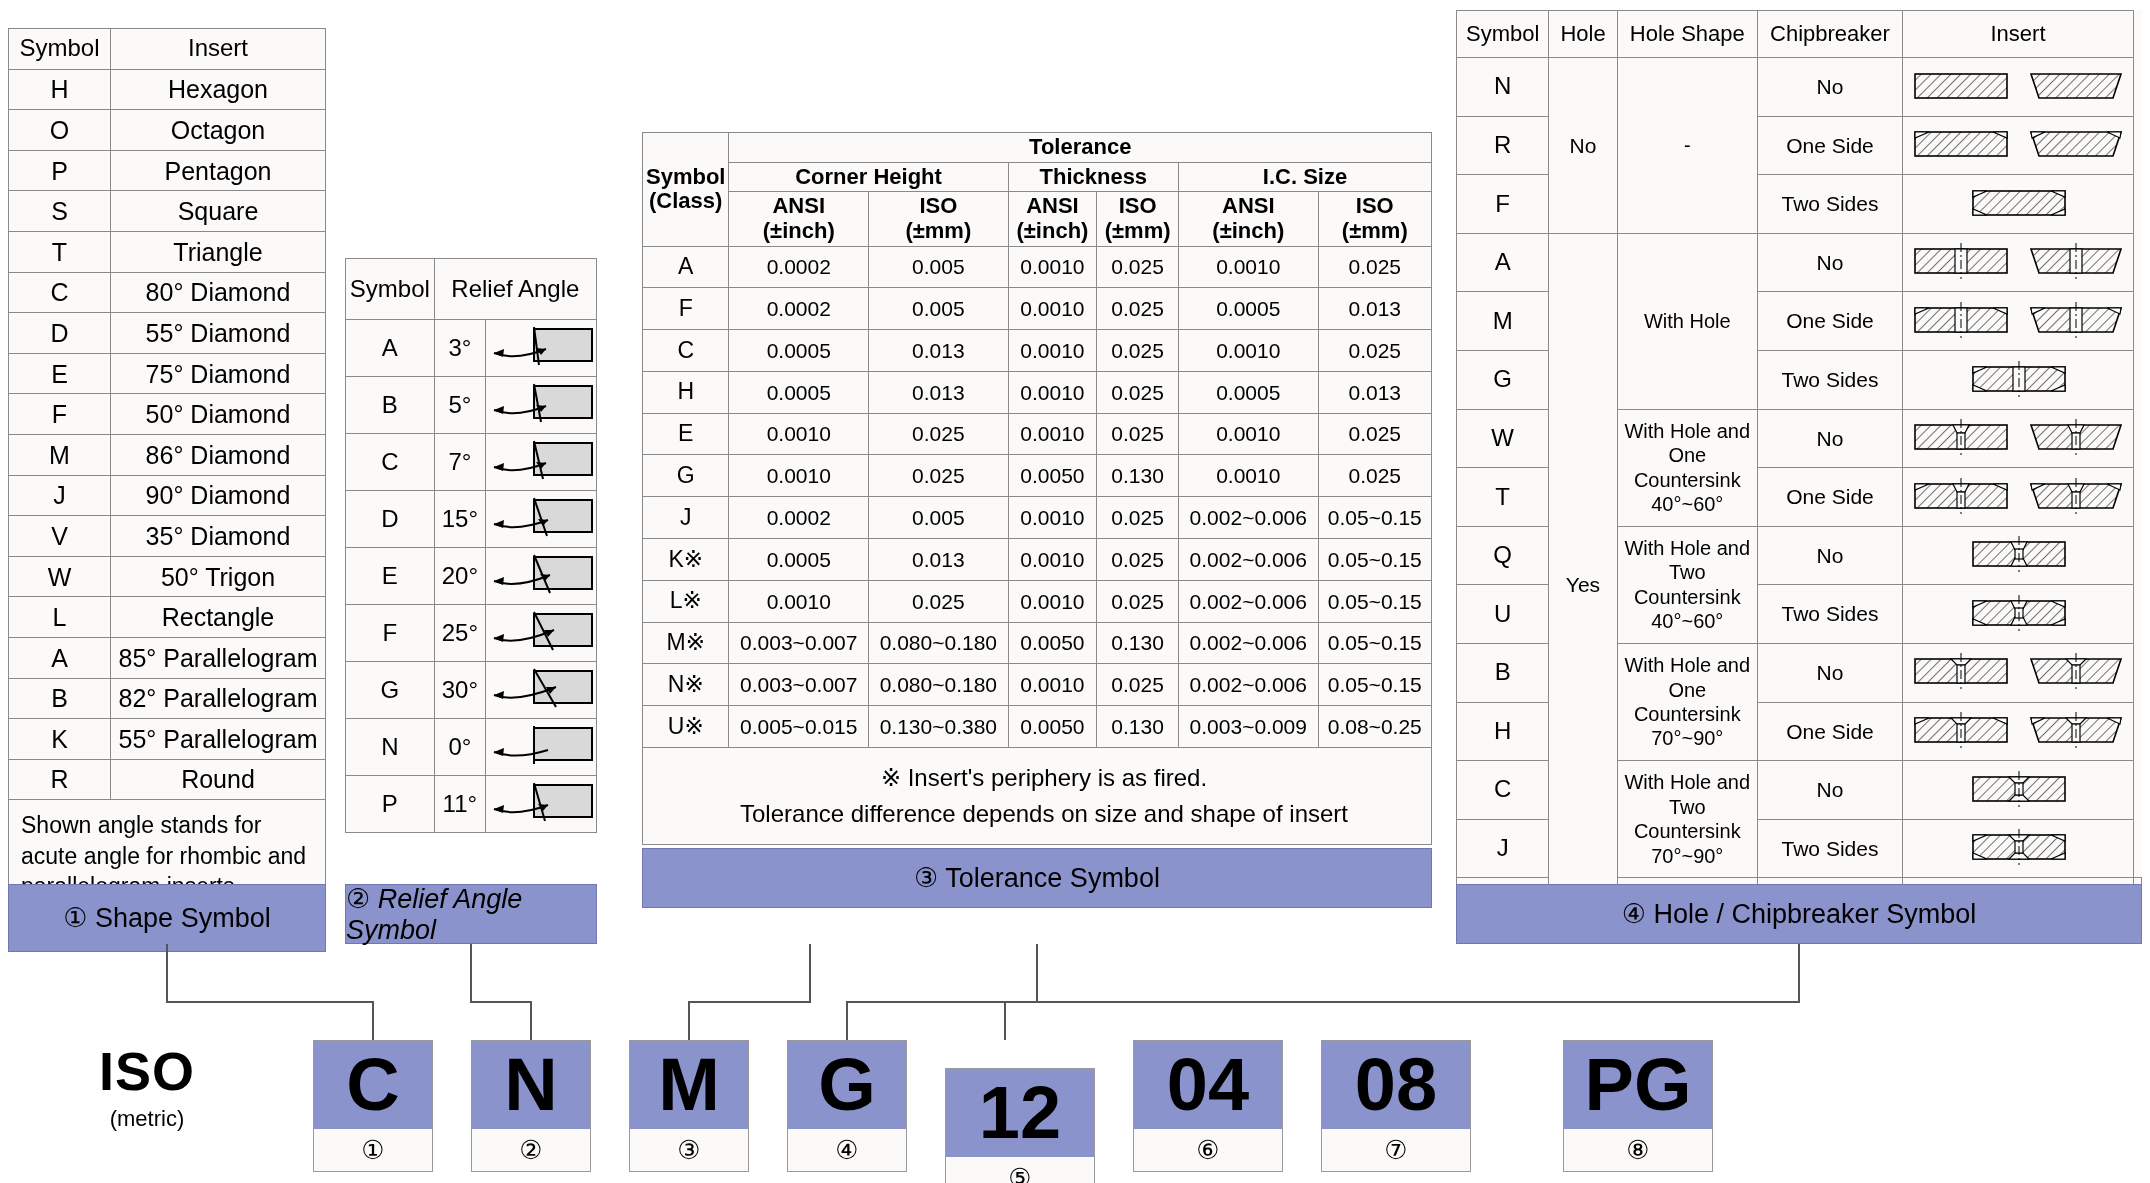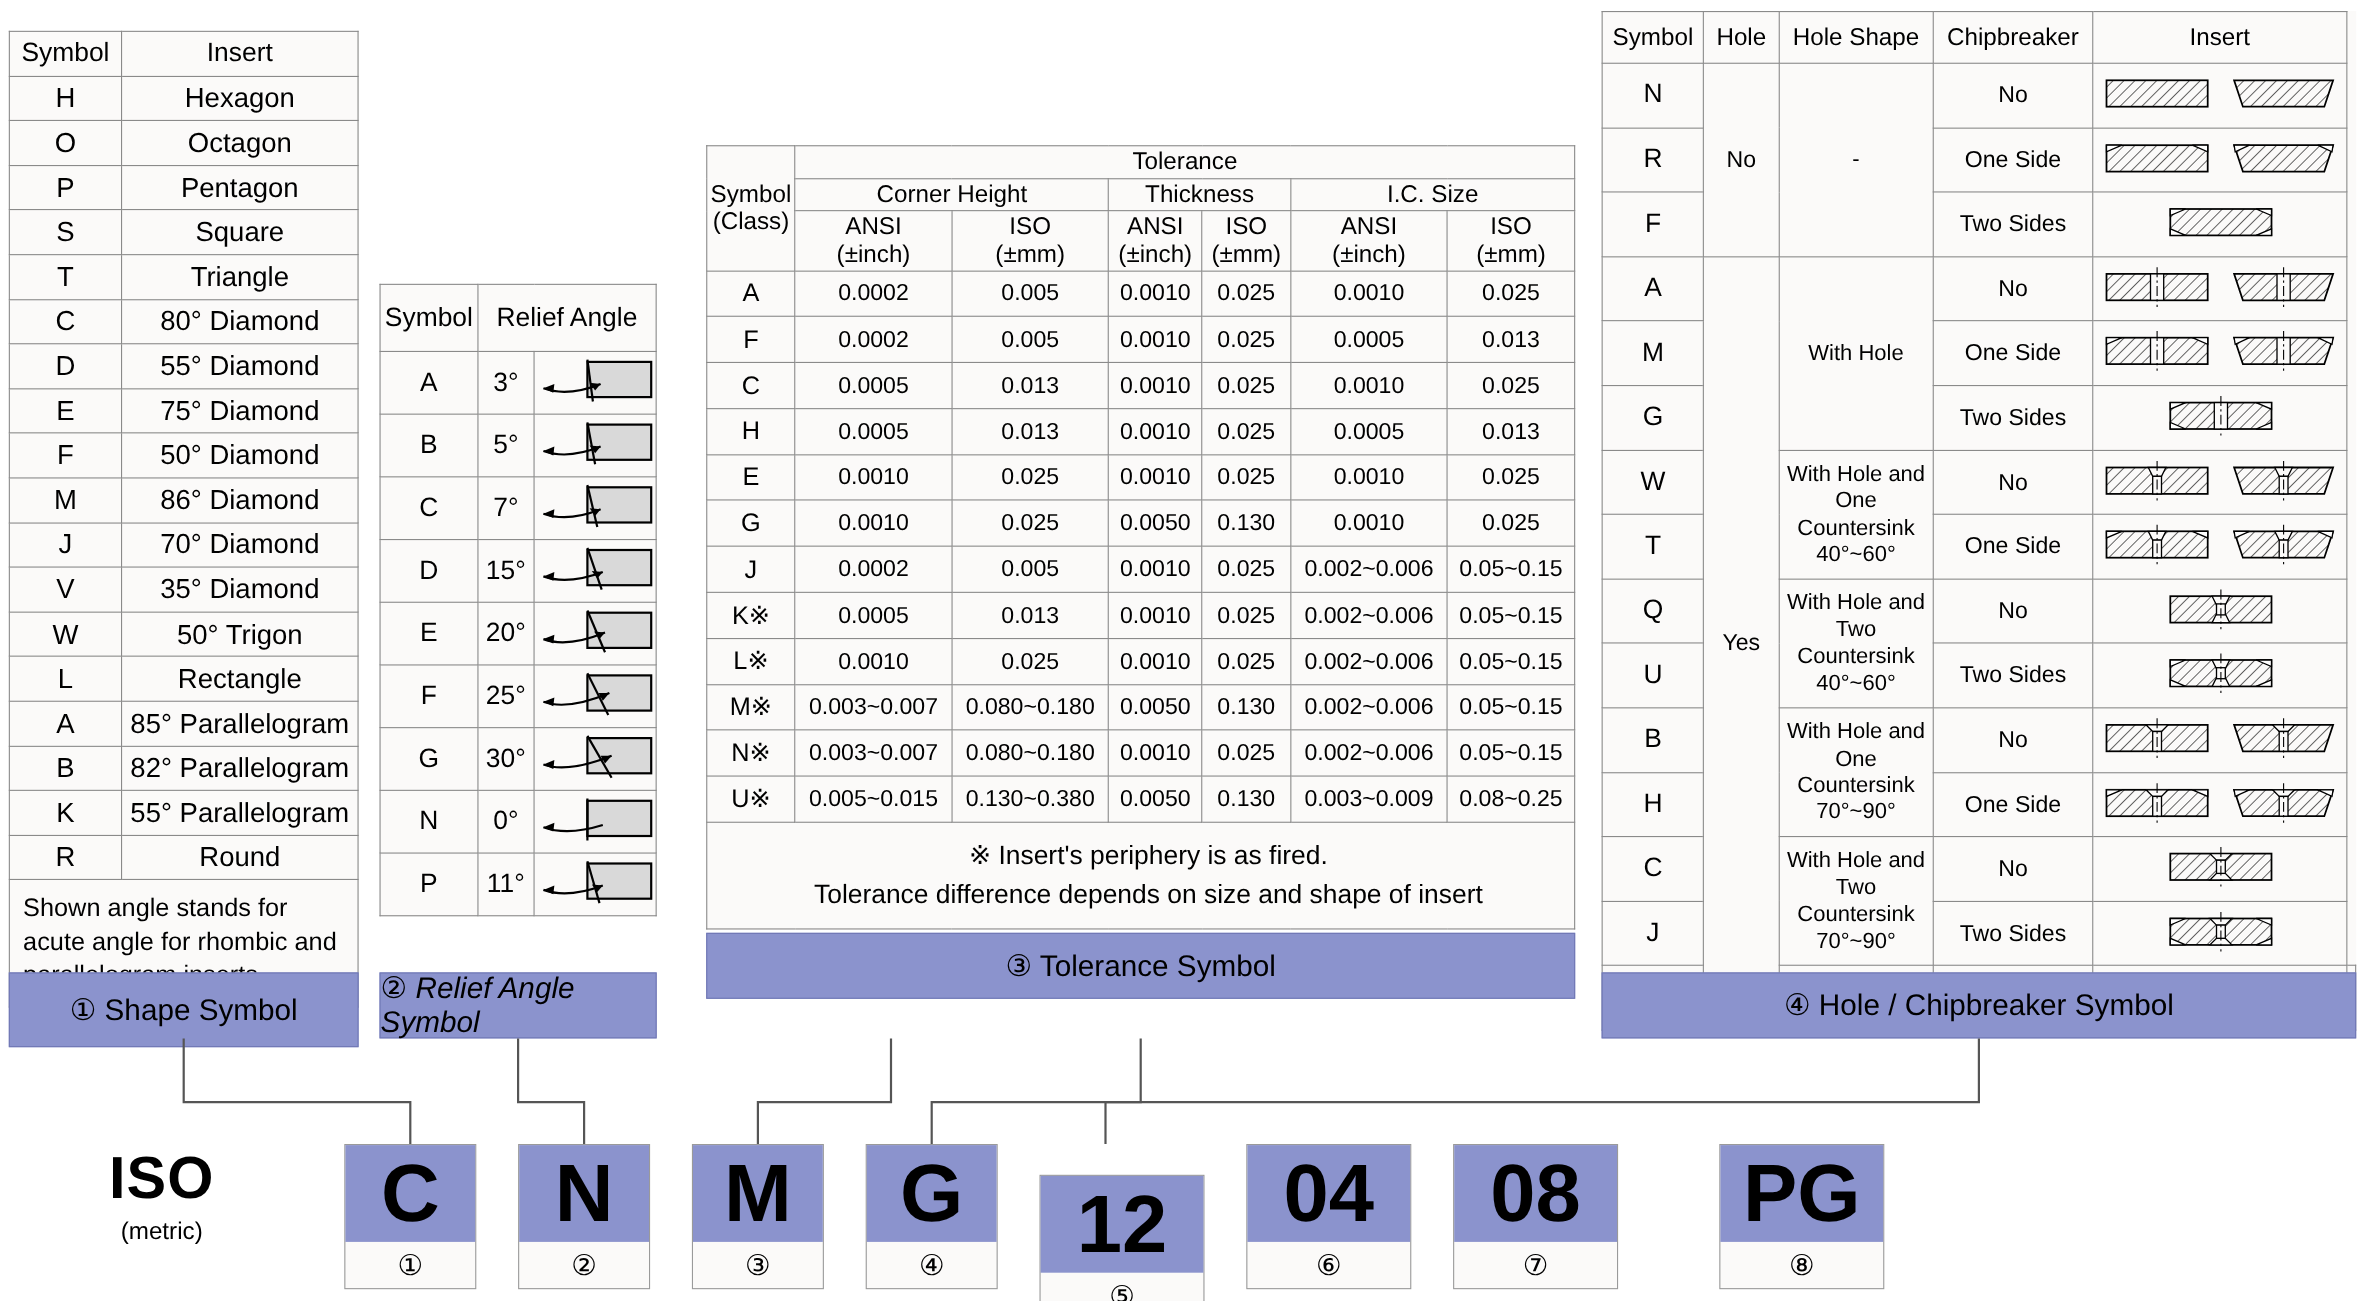--- a/index.html
+++ b/index.html
@@ -28,21 +28,21 @@
   #t2 td,#t2 th{font-size:24px;}
   #t2 th{height:56px;}
   #t2 td{height:52px;}
   #t2 .sym{width:84px;}
   #t2 .ang{width:55px;text-align:center;}
   #t2 .pic{width:auto;padding:0;}
 
   
   #t3{left:642px;top:132px;width:790px;}
   #t3 td,#t3 th{font-size:21px;}
-  #t3 th{font-size:22px;}
+  #t3 th{font-size:22px;font-weight:bold;}
   #t3 td{height:36.8px;}
   #t3 td.sym{width:62px;font-size:23px;}
   #t3 td.note{text-align:center;font-size:24px;padding:12px 0 12px 14px;
               line-height:1.5;height:auto;}
 
   
   #t4{left:1456px;top:10px;width:686px;}
   #t4 td,#t4 th{font-size:21px;}
   #t4 th{font-size:22px;height:42px;}
   #t4 td{height:53.6px;}
@@ -124,21 +124,21 @@
     <tr>
           <td class="sym">F</td>
           <td>50° Diamond</td>
         </tr>
     <tr>
           <td class="sym">M</td>
           <td>86° Diamond</td>
         </tr>
     <tr>
           <td class="sym">J</td>
-          <td>70° Diamond</td>
+          <td>90° Diamond</td>
         </tr>
     <tr>
           <td class="sym">V</td>
           <td>35° Diamond</td>
         </tr>
     <tr>
           <td class="sym">W</td>
           <td>50° Trigon</td>
         </tr>
     <tr>

